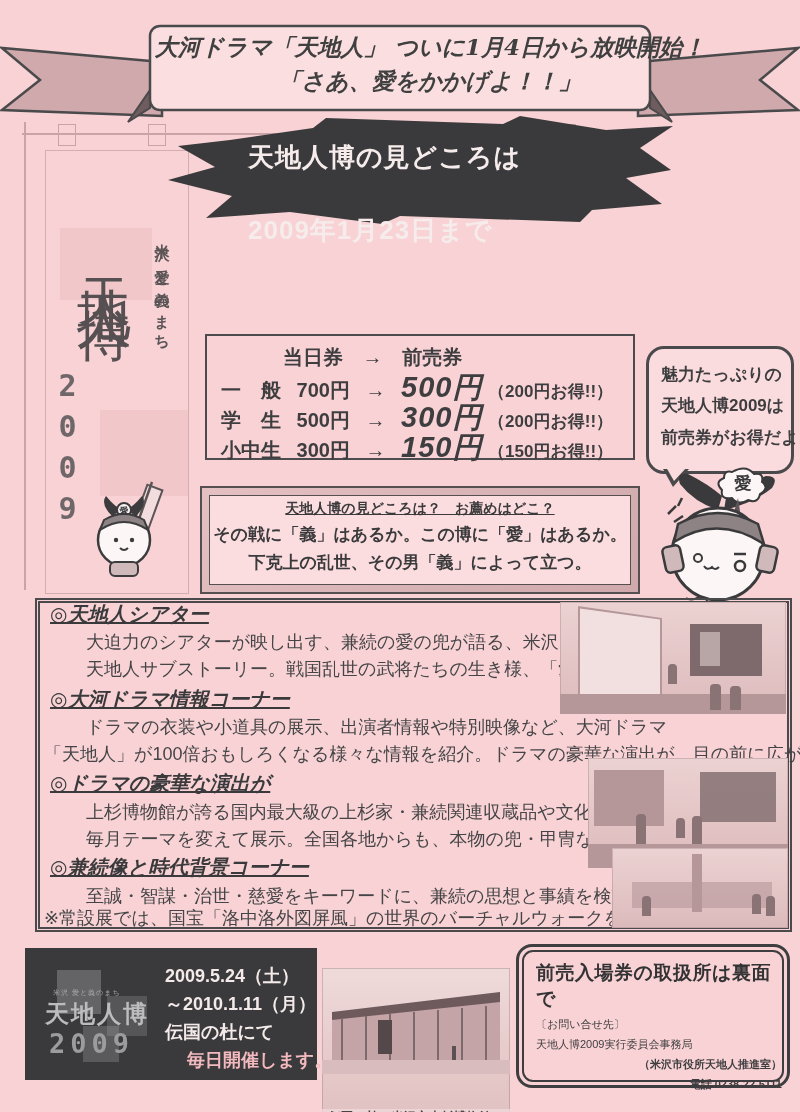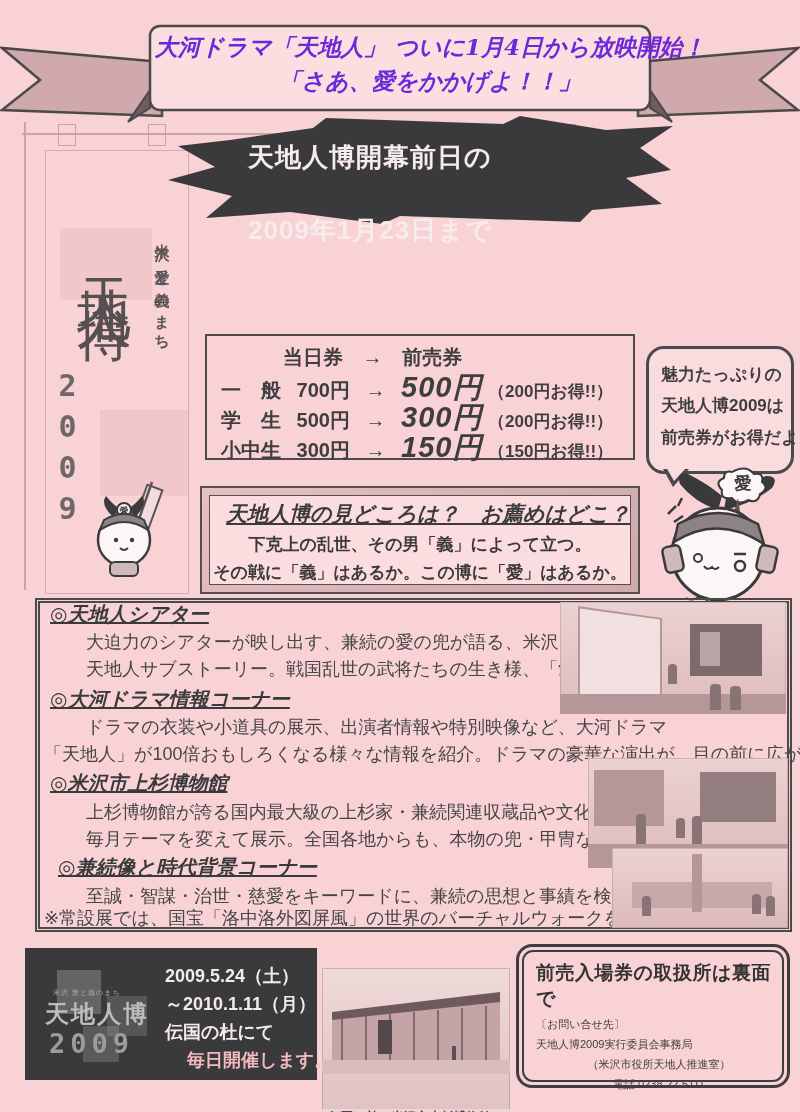--- a/index.html
+++ b/index.html
@@ -3,21 +3,21 @@
 <meta charset="utf-8">
 <style>
   html,body{margin:0;padding:0;}
   body{font-family:"Liberation Sans","DejaVu Sans",sans-serif;}
   #page{position:relative;width:800px;height:1112px;background:#f8d2d4;overflow:hidden;color:#3e3e40;}
   .abs{position:absolute;}
 
   
   #ribbon-svg{left:0;top:12px;width:800px;height:112px;}
   .ribbon-line{position:absolute;width:560px;left:150px;text-align:center;
-    font-family:"DejaVu Serif",serif;font-style:italic;font-weight:bold;color:#6d28d9;}
+    font-family:"DejaVu Serif",serif;font-style:italic;font-weight:bold;color:#404040;}
   #ribbon-l1{top:32px;font-size:23px;}
   #ribbon-l2{top:66px;font-size:23px;}
 
   
   .nobori-line{background:#c9a3a6;}
   #flag-rect{left:45px;top:150px;width:142px;height:442px;border:1px solid #d3aeb1;}
   .flag-sq{background:#efc3c6;opacity:.75;}
   .vtext{writing-mode:vertical-rl;text-orientation:upright;}
   #flag-tagline{left:152px;top:232px;font-size:15px;font-weight:bold;color:#5a5456;letter-spacing:3px;}
   #flag-title{left:78px;top:235px;font-size:54px;font-weight:500;color:#565052;letter-spacing:10px;line-height:1;}
@@ -46,21 +46,21 @@
   #bubble:after{content:"";position:absolute;left:14px;bottom:-16px;width:0;height:0;
     border-left:10px solid transparent;border-right:16px solid transparent;border-top:18px solid #4a4a4c;}
   #bubble:before{content:"";position:absolute;left:17px;bottom:-10px;width:0;height:0;z-index:2;
     border-left:8px solid transparent;border-right:13px solid transparent;border-top:14px solid #fadcde;}
   .bubble-line{font-size:17px;font-weight:bold;color:#3e3e40;line-height:1.85;white-space:nowrap;}
 
   
   #hl-frame{left:200px;top:486px;width:440px;height:108px;border:2px solid #55504f;
     background:linear-gradient(135deg,#e4c0c2,#cfa9ab);padding:7px;box-sizing:border-box;}
   #hl-inner{width:100%;height:100%;background:#fbdddf;border:1px solid #55504f;box-sizing:border-box;text-align:center;padding-top:4px;}
-  #hl-title{font-size:21px;font-weight:bold;font-style:italic;text-decoration:underline;color:#3a3a3c;text-align:right;}
+  #hl-title{font-size:14px;font-weight:bold;text-decoration:underline;color:#3a3a3c;}
   .hl-line{font-size:17px;font-weight:bold;color:#3a3a3c;margin-top:5px;}
 
   
   #sections-box{left:35px;top:598px;width:757px;height:334px;border:5px double #4a4a4c;box-sizing:border-box;background:transparent;}
   .sec-head{position:absolute;font-size:20px;font-weight:bold;font-style:italic;text-decoration:underline;color:#3a3a3c;white-space:nowrap;}
   .sec-body{position:absolute;font-size:18px;color:#454547;white-space:nowrap;}
 
   
   .photo{position:absolute;background:linear-gradient(180deg,#ecd2d2 0%,#e3c4c5 60%,#dcbabc 100%);
     box-shadow:0 0 0 1px rgba(150,120,122,.35) inset;overflow:hidden;}
@@ -78,21 +78,21 @@
   #bb-year{position:absolute;left:6px;top:58px;font-size:27px;font-weight:bold;color:#9c9c9e;letter-spacing:5px;font-family:"DejaVu Sans Mono",monospace;}
   .bb-line{position:absolute;left:140px;font-size:18px;font-weight:bold;color:#f4eaea;white-space:nowrap;}
 
   #bldg-photo{left:322px;top:968px;width:188px;height:162px;background:linear-gradient(180deg,#efdada 0%,#e7caca 55%,#dfc0c1 100%);box-shadow:0 0 0 1px rgba(150,120,122,.4) inset;}
   #bldg-caption{position:absolute;left:0;bottom:4px;width:100%;text-align:center;font-size:12.5px;font-weight:bold;color:#4a4244;background:rgba(240,216,217,.8);}
 
   #infobox{left:516px;top:944px;width:274px;height:144px;border:3px solid #3e3e40;border-radius:16px;padding:3px;box-sizing:border-box;background:#f8d2d4;}
   #infobox-inner{width:100%;height:100%;border:2px solid #3e3e40;border-radius:11px;box-sizing:border-box;padding:8px 0 0 12px;}
   #info-title{font-size:19px;font-weight:bold;color:#333335;letter-spacing:.5px;}
   .info-line{font-size:11px;color:#3e3e40;margin-top:5px;white-space:nowrap;}
-  .ctr{text-align:center;}
+  .ctr{text-align:right;font-weight:bold;}
 </style>
 </head>
 <body>
 
 <div id="page">
 
   <svg id="ribbon-svg" class="abs" viewBox="0 0 800 112">
     <polygon points="162,50 2,36 40,68 2,98 162,104" fill="#cfa9ab" stroke="#4a4a4c" stroke-width="2.5"></polygon>
     <polygon points="638,50 798,36 760,68 798,98 638,104" fill="#cfa9ab" stroke="#4a4a4c" stroke-width="2.5"></polygon>
     <polygon points="150,96 128,110 150,78" fill="#6e5c5e" stroke="#4a4a4c" stroke-width="2"></polygon>
@@ -128,21 +128,21 @@
     <circle cx="24" cy="62" r="2.2" fill="#3c3c3e"></circle>
     <circle cx="40" cy="62" r="2.2" fill="#3c3c3e"></circle>
     <path d="M28 70 q4 4 8 0" fill="none" stroke="#3c3c3e" stroke-width="2"></path>
     <rect x="18" y="84" width="28" height="14" rx="5" fill="#cfb9ba" stroke="#3c3c3e" stroke-width="2"></rect>
   </svg>
 
   <svg id="burst" class="abs" viewBox="0 0 505 108">
     <polygon fill="#3a3a3c" points="
       62,24 145,12 158,2 335,8 352,0 438,14 505,10 472,32 503,54 458,62 494,88 424,94 412,106 232,100 214,108 122,96 38,102 64,80 0,64 47,51 10,30"></polygon>
   </svg>
-  <div id="burst-l1" class="burst-line">天地人博開幕前日の</div>
+  <div id="burst-l1" class="burst-line">天地人博の見どころは</div>
   <div id="burst-l2" class="burst-line">2009年1月23日まで</div>
 
 
   <div id="price-box" class="abs">
     <div class="price-row price-head">
       <span>当日券</span>
       <span style="padding:0 14px;">→</span>
       <span>前売券</span>
     </div>
     <div class="price-row">
@@ -192,40 +192,40 @@
     <circle cx="52" cy="96" r="4" fill="none" stroke="#3a3a3c" stroke-width="2"></circle>
     <path d="M58 104 q3 5 8 1 q3 4 7 0" fill="none" stroke="#3a3a3c" stroke-width="2"></path>
     <line x1="88" y1="92" x2="100" y2="92" stroke="#3a3a3c" stroke-width="2.5"></line>
     <circle cx="94" cy="104" r="5" fill="none" stroke="#3a3a3c" stroke-width="2.5"></circle>
     <path d="M54 134 q-8 6 -14 2 M70 138 l-4 8 M62 136 q-2 6 -8 8" fill="none" stroke="#3a3a3c" stroke-width="2"></path>
   </svg>
 
   <div id="hl-frame" class="abs">
     <div id="hl-inner">
       <div id="hl-title">天地人博の見どころは？　お薦めはどこ？</div>
+      <div class="hl-line">その戦に「義」はあるか。この博に「愛」はあるか。</div>
       <div class="hl-line">下克上の乱世、その男「義」によって立つ。</div>
-      <div class="hl-line">その戦に「義」はあるか。この博に「愛」はあるか。</div>
     </div>
   </div>
 
   <div id="sections-box" class="abs"></div>
 
   <div class="sec-head abs" style="left:50px;top:601px;">◎天地人シアター</div>
   <div class="sec-body abs" style="left:86px;top:630px;">大迫力のシアターが映し出す、兼続の愛の兜が語る、米沢オリジナルの</div>
   <div class="sec-body abs" style="left:86px;top:657px;">天地人サブストーリー。戦国乱世の武将たちの生き様、「愛と義」とは？</div>
 
   <div class="sec-head abs" style="left:50px;top:686px;">◎大河ドラマ情報コーナー</div>
   <div class="sec-body abs" style="left:86px;top:715px;">ドラマの衣装や小道具の展示、出演者情報や特別映像など、大河ドラマ</div>
   <div class="sec-body abs" style="left:44px;top:742px;">「天地人」が100倍おもしろくなる様々な情報を紹介。ドラマの豪華な演出が、目の前に広がります。</div>
 
-  <div class="sec-head abs" style="left:50px;top:770px;">◎米沢市上杉博物館</div>
+  <div class="sec-head abs" style="left:50px;top:770px;">◎ドラマの豪華な演出が</div>
   <div class="sec-body abs" style="left:86px;top:800px;">上杉博物館が誇る国内最大級の上杉家・兼続関連収蔵品や文化財を、</div>
   <div class="sec-body abs" style="left:86px;top:827px;">毎月テーマを変えて展示。全国各地からも、本物の兜・甲冑などが集結。</div>
 
-  <div class="sec-head abs" style="left:58px;top:854px;">◎兼続像と時代背景コーナー</div>
+  <div class="sec-head abs" style="left:50px;top:854px;">◎兼続像と時代背景コーナー</div>
   <div class="sec-body abs" style="left:86px;top:884px;">至誠・智謀・治世・慈愛をキーワードに、兼続の思想と事績を検証。・</div>
   <div class="sec-body abs" style="left:44px;top:906px;">※常設展では、国宝「洛中洛外図屏風」の世界のバーチャルウォークを体験！！</div>
 
   <div class="photo" style="left:560px;top:602px;width:226px;height:112px;">
     <div class="ph-lite" style="left:18px;top:10px;width:80px;height:86px;transform:skewY(8deg);border:2px solid #b59699;"></div>
     <div class="ph-dark" style="left:130px;top:22px;width:72px;height:52px;"></div>
     <div class="ph-lite" style="left:140px;top:30px;width:20px;height:34px;opacity:.5;"></div>
     <div class="ph-mid" style="left:0;top:92px;width:226px;height:20px;"></div>
     <div class="ph-person" style="left:108px;top:62px;"></div>
     <div class="ph-person" style="left:150px;top:82px;width:11px;height:26px;"></div>

